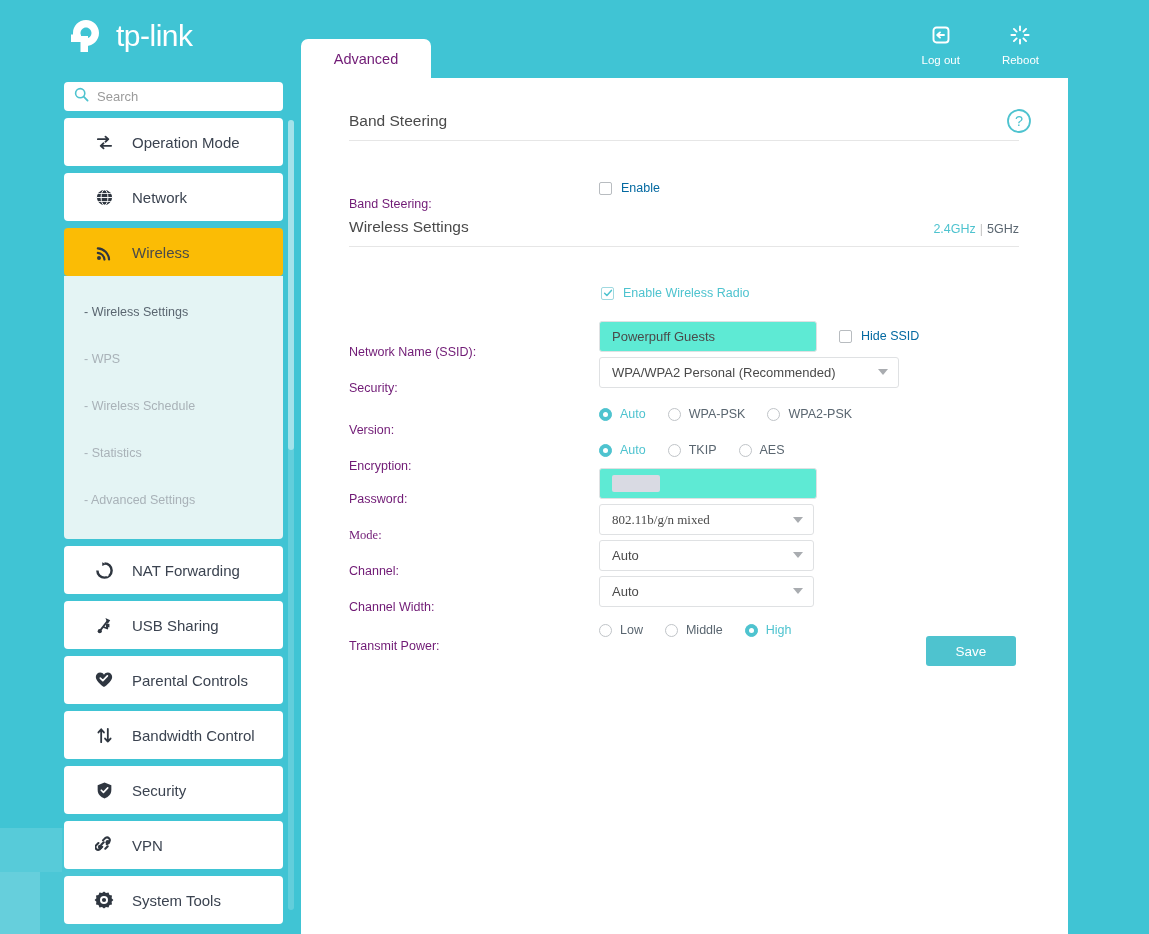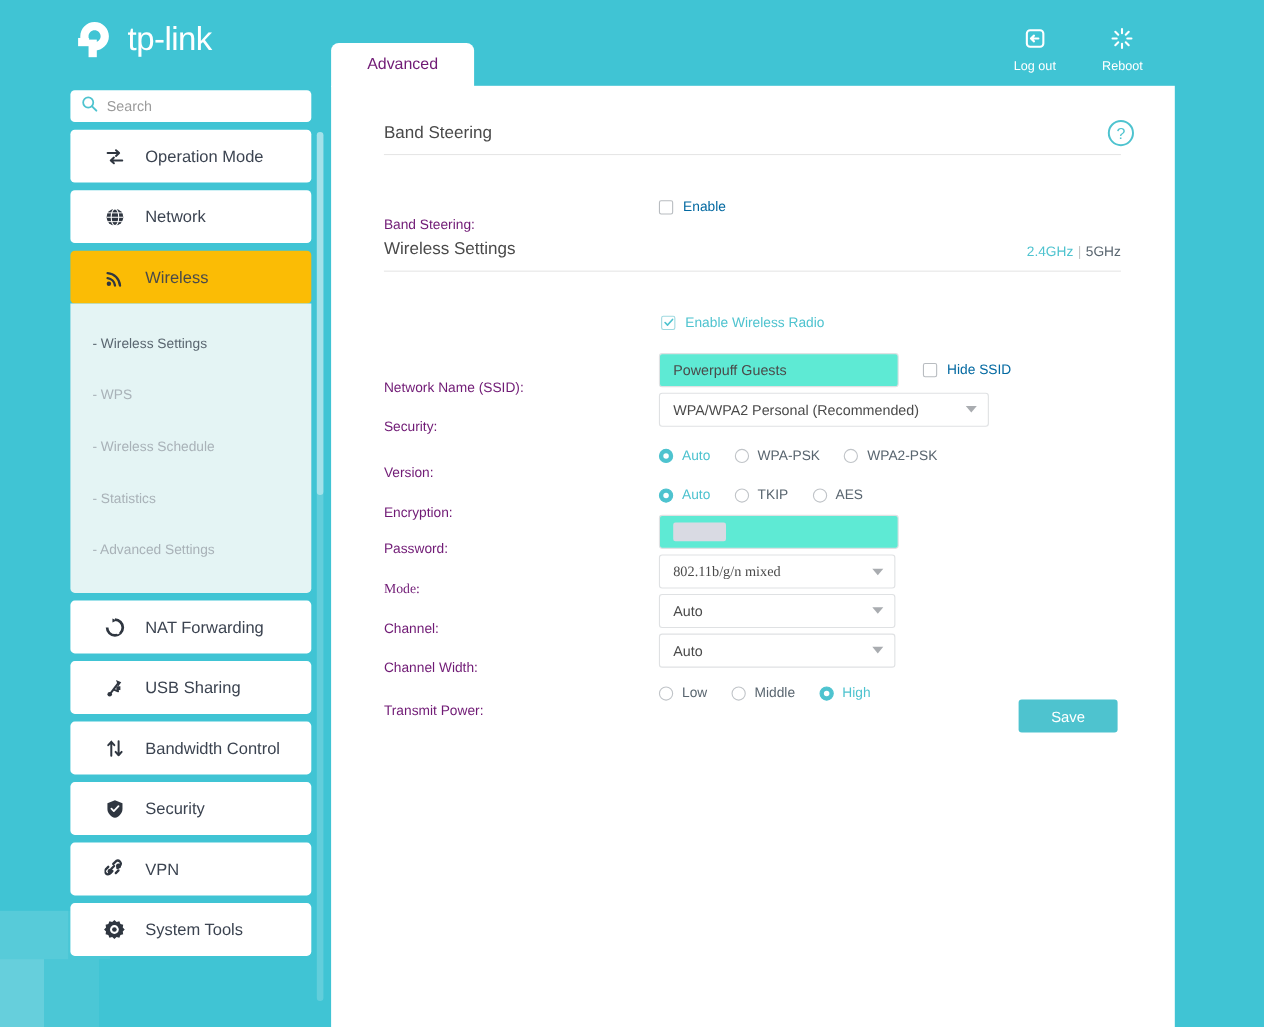--- a/index.html
+++ b/index.html
@@ -218,20 +218,29 @@
           <circle cx="5" cy="16" r="2.2" fill="#2f3640"></circle>
           <path d="M5 16 L13 5.5" stroke="#2f3640" stroke-width="2"></path>
           <path d="M11 2.2 L16 4.5 L13.2 8.6 Z" fill="#2f3640"></path>
           <path d="M8.8 11.6 L13 13.2 L12.2 9" fill="none" stroke="#2f3640" stroke-width="1.8" stroke-linejoin="round"></path>
           <rect x="11.6" y="8.3" width="3.6" height="3.6" fill="#2f3640"></rect>
         </svg>
       </span>
       <span class="menu-label">USB Sharing</span>
     </div>
 
+    <div class="menu-item">
+      <span class="menu-icon">
+        <svg width="20" height="20" viewBox="0 0 20 20">
+          <path d="M10 17 C10 17 1.8 11.6 1.8 6.9 C1.8 4.2 3.9 2.4 6.2 2.4 C7.8 2.4 9.2 3.3 10 4.7 C10.8 3.3 12.2 2.4 13.8 2.4 C16.1 2.4 18.2 4.2 18.2 6.9 C18.2 11.6 10 17 10 17 Z" fill="#2f3640"></path>
+          <path d="M6.3 8.2 L8.8 10.6 L13.4 5.9" fill="none" stroke="#ffffff" stroke-width="1.7" stroke-linecap="round" stroke-linejoin="round"></path>
+        </svg>
+      </span>
+      <span class="menu-label">Parental Controls</span>
+    </div>
 
     <div class="menu-item">
       <span class="menu-icon">
         <svg width="19" height="19" viewBox="0 0 20 20">
           <path d="M6.5 17 L6.5 3.6 M6.5 3.6 L3.6 6.8 M6.5 3.6 L9.4 6.8" fill="none" stroke="#2f3640" stroke-width="1.9" stroke-linecap="round" stroke-linejoin="round"></path>
           <path d="M13.5 3 L13.5 16.4 M13.5 16.4 L10.6 13.2 M13.5 16.4 L16.4 13.2" fill="none" stroke="#2f3640" stroke-width="1.9" stroke-linecap="round" stroke-linejoin="round"></path>
         </svg>
       </span>
       <span class="menu-label">Bandwidth Control</span>
     </div>

